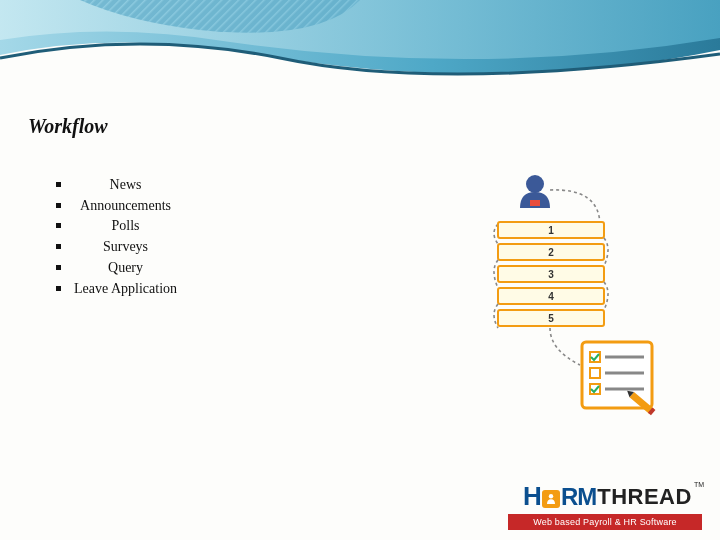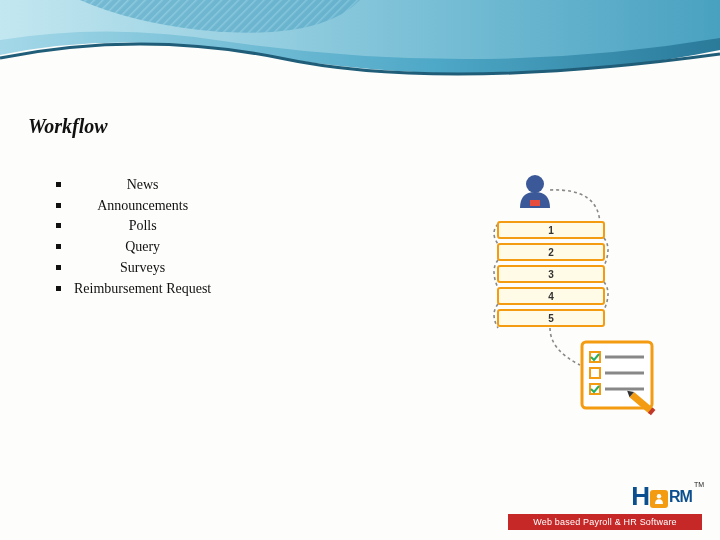--- a/index.html
+++ b/index.html
@@ -93,21 +93,21 @@
     align-items: center;
     justify-content: center;
     margin: 0 1px;
     position: relative;
     top: 2px;
   }
   .logo-s svg { width: 12px; height: 12px; }
   .logo-rm {
     font-family: Arial, sans-serif;
     font-weight: 900;
-    font-size: 16px;
+    font-size: 24px;
     color: #0b4f8f;
     letter-spacing: -1px;
   }
   .logo-thread {
     font-family: Arial, sans-serif;
     font-weight: 900;
     font-size: 22px;
     color: #222;
     letter-spacing: 0.5px;
     margin-left: 1px;
@@ -157,23 +157,23 @@
     <path d="M0,58 Q140,30 280,58 Q440,92 720,54" fill="none" stroke="#1f5d78" stroke-width="3"></path>
   </svg>
 </div>
 
 <h1 class="title">Workflow</h1>
 
 <ul class="bullet-list">
   <li>News</li>
   <li>Announcements</li>
   <li>Polls</li>
+  <li>Surveys</li>
   <li>Query</li>
-  <li>Surveys</li>
-  <li>Reimbursement Request</li>
+  <li>Leave Application</li>
 </ul>
 
 <div class="diagram">
   <svg viewBox="0 0 240 252">
 
     <g>
       <circle cx="105" cy="14" r="9" fill="#3b5998"></circle>
       <path d="M90,38 Q90,22 105,22 Q120,22 120,38 Z" fill="#3b5998"></path>
       <rect x="100" y="30" width="10" height="6" fill="#e74c3c"></rect>
     </g>
@@ -232,16 +232,17 @@
 <div class="logo">
   <div class="logo-top">
     <span class="logo-h">H</span>
     <span class="logo-s">
       <svg viewBox="0 0 12 12">
           <circle cx="6" cy="3.2" r="2.2" fill="#fff"></circle>
           <path d="M2,11 Q2,6.2 6,6.2 Q10,6.2 10,11 Z" fill="#fff"></path>
         </svg>
     </span>
     <span class="logo-rm">RM</span>
+    <span class="logo-thread">THREAD</span>
     <span class="logo-tm">TM</span>
   </div>
   <div class="logo-tag">Web based Payroll &amp; HR Software</div>
 </div>
 
 </body></html>

